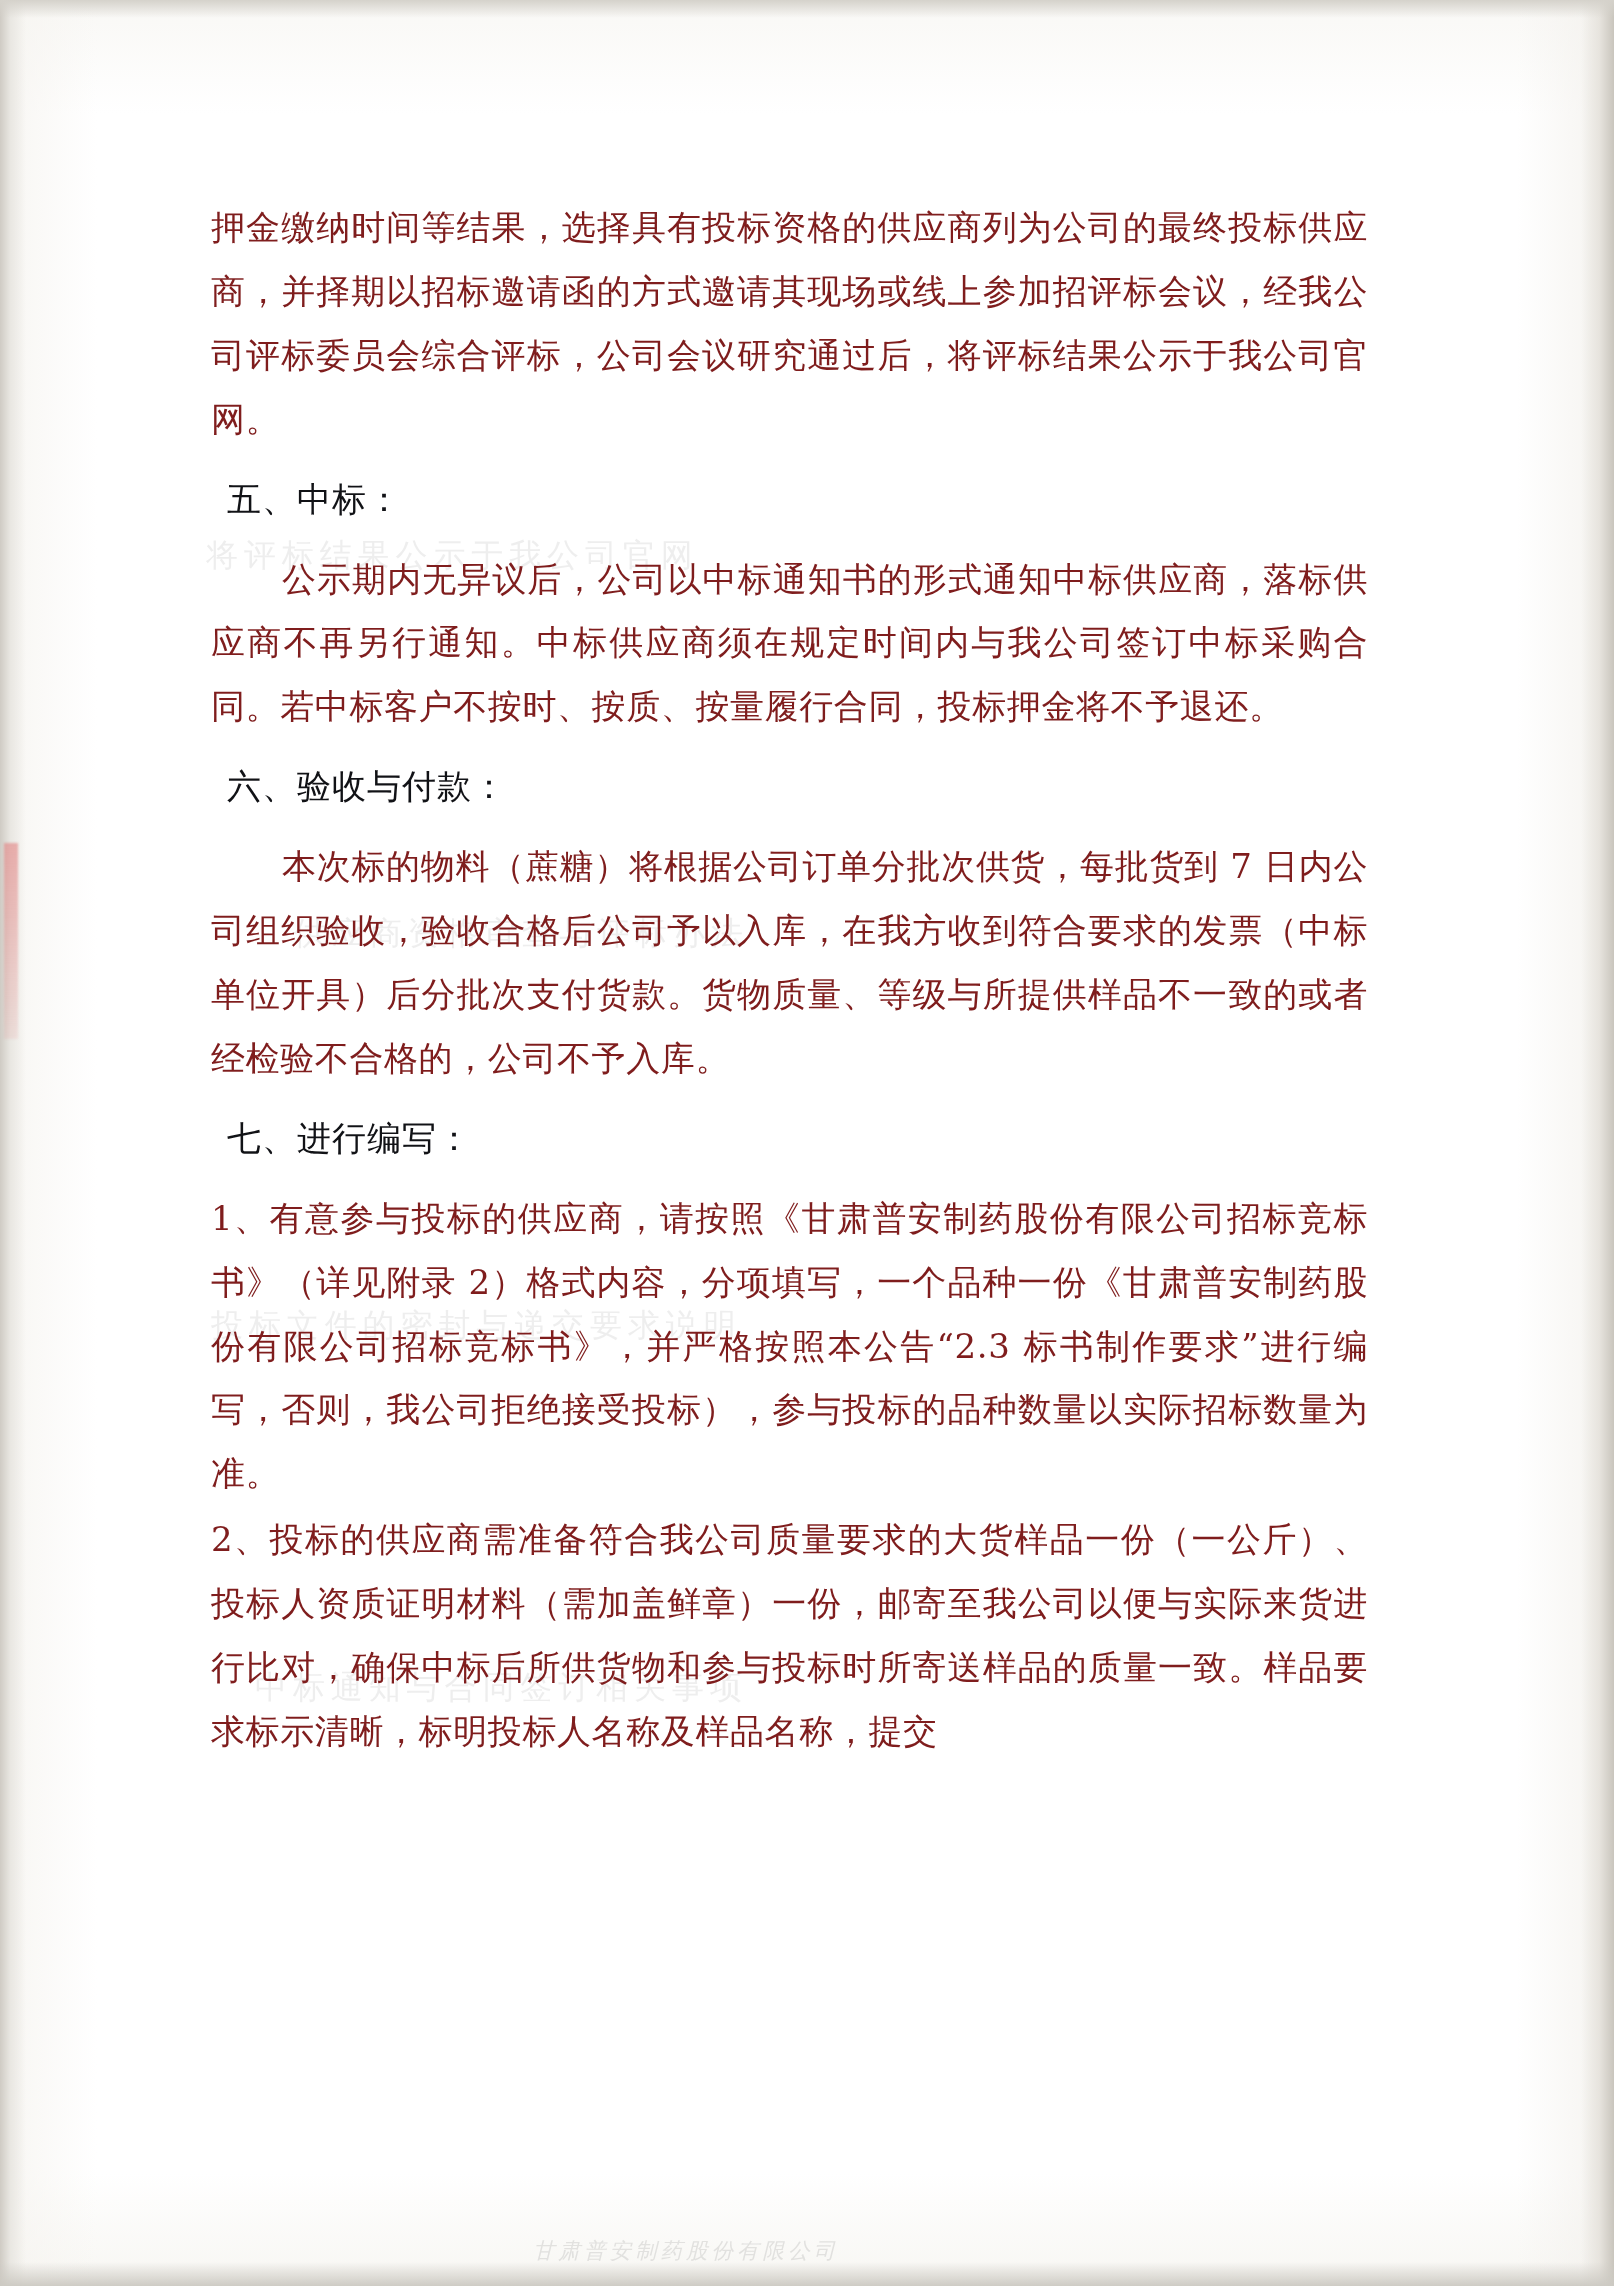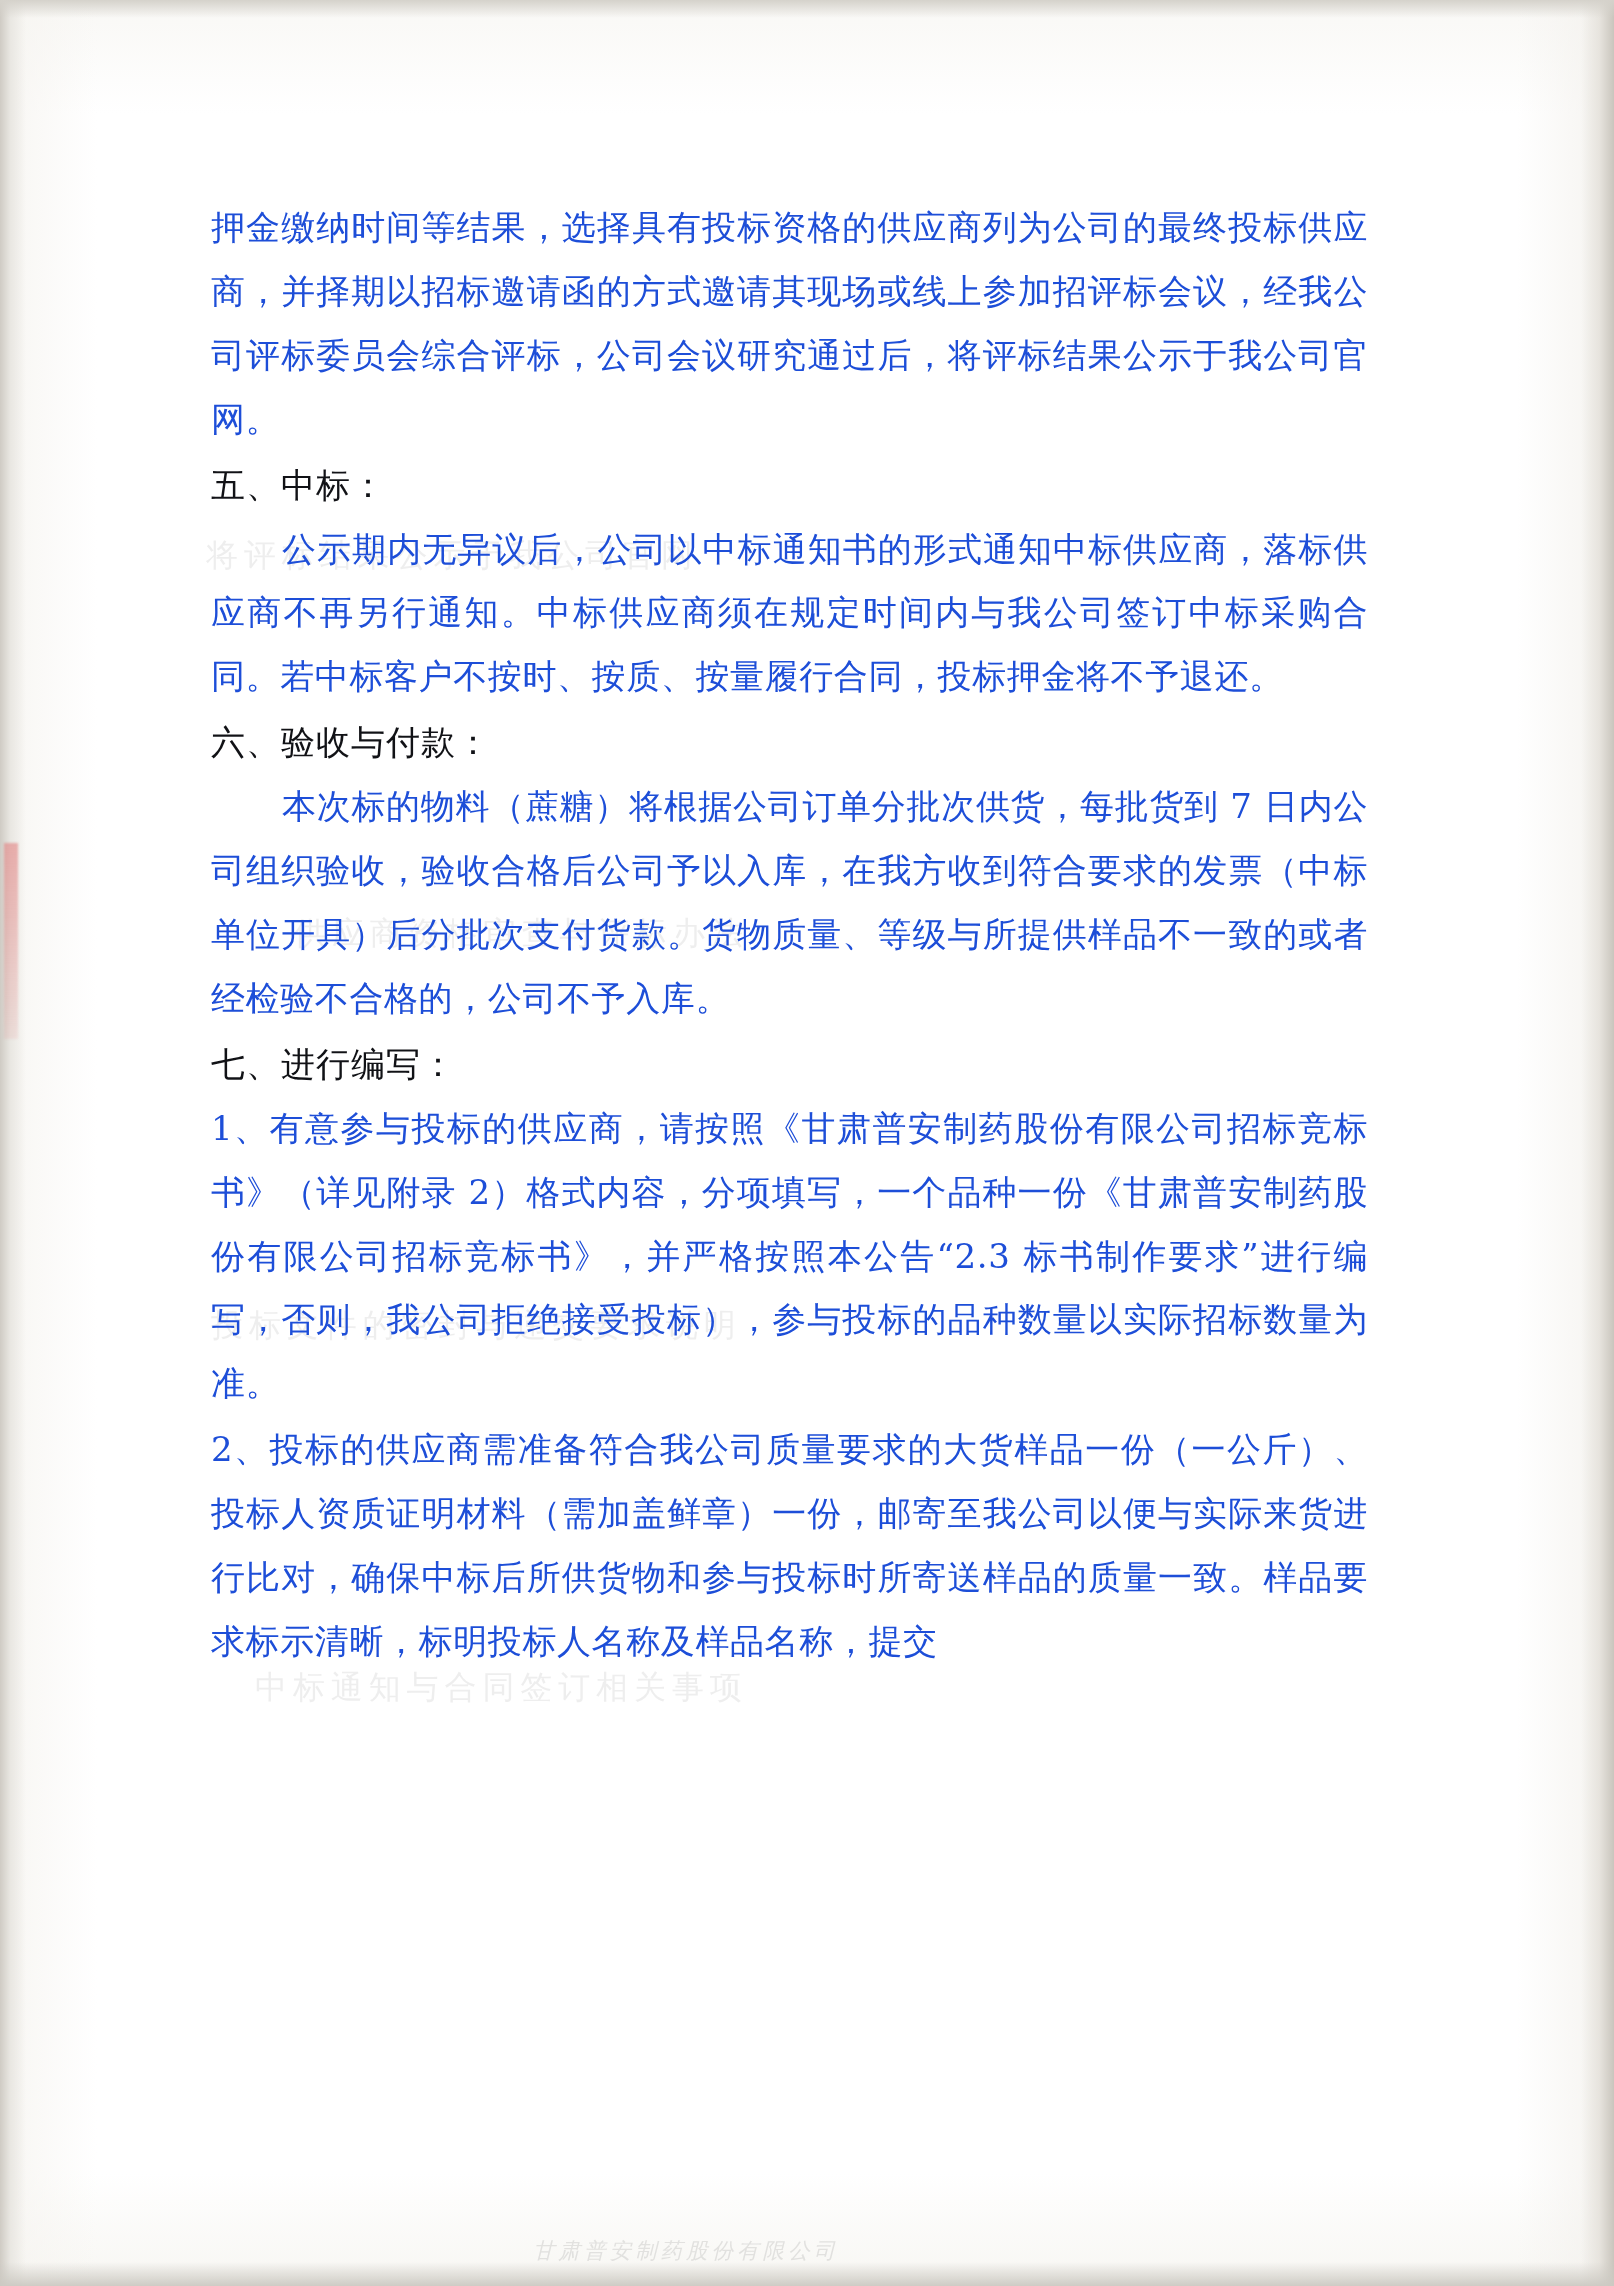--- a/index.html
+++ b/index.html
@@ -65,37 +65,37 @@
   .content {
     position: absolute;
     left: 211px;
     top: 196px;
     width: 1157px;
   }
   .doc-text {
     font-family: "DejaVu Serif", "Liberation Serif", serif;
     font-size: 34px;
     line-height: 1.88;
-    color: #1d4ed8;
+    color: #7f1d1d;
     letter-spacing: 0.6px;
     text-align: justify;
     text-justify: inter-character;
     margin: 0 0 2px 0;
     white-space: pre-wrap;
   }
   .indent {
     text-indent: 71px;
   }
   .heading {
     font-family: "DejaVu Serif", "Liberation Serif", serif;
     font-size: 34px;
     line-height: 1.88;
     color: #111216;
     letter-spacing: 1px;
-    margin: 0;
+    margin: 16px;
   }
   .ghost {
     position: absolute;
     color: rgba(150,150,150,0.16);
     font-family: "DejaVu Serif", "Liberation Serif", serif;
     font-size: 32px;
     letter-spacing: 5.9px;
     pointer-events: none;
     user-select: none;
   }

